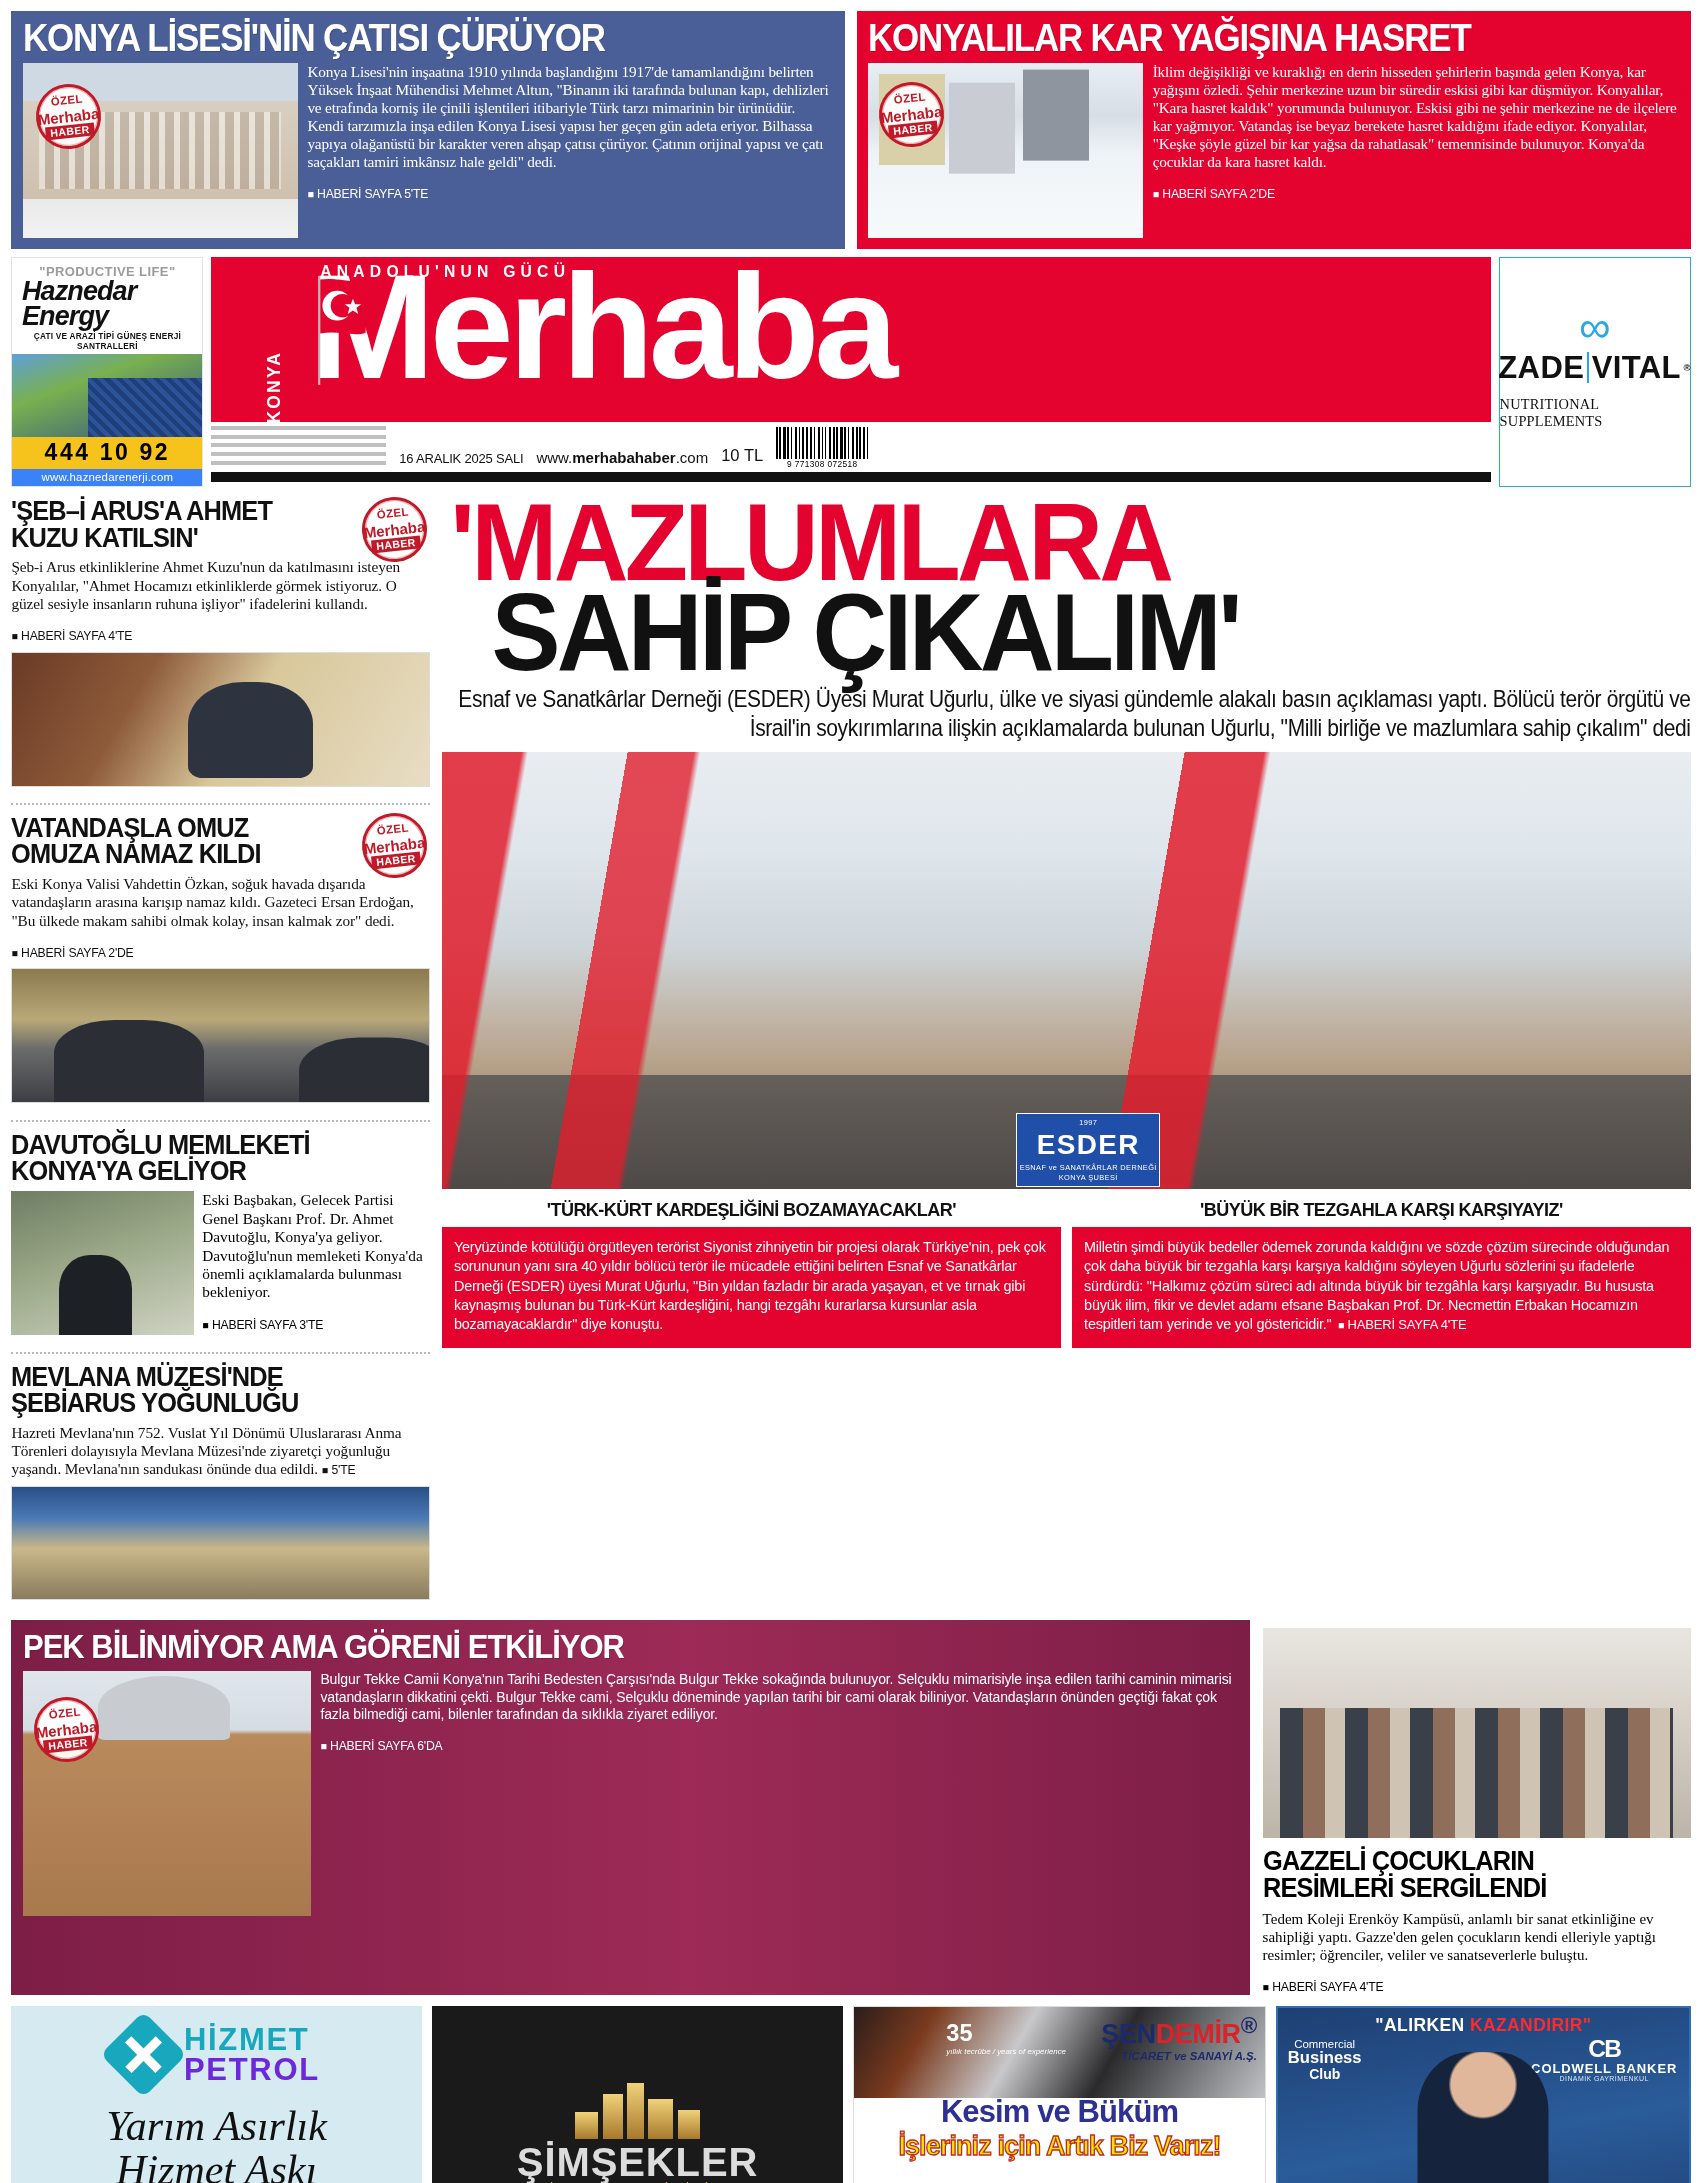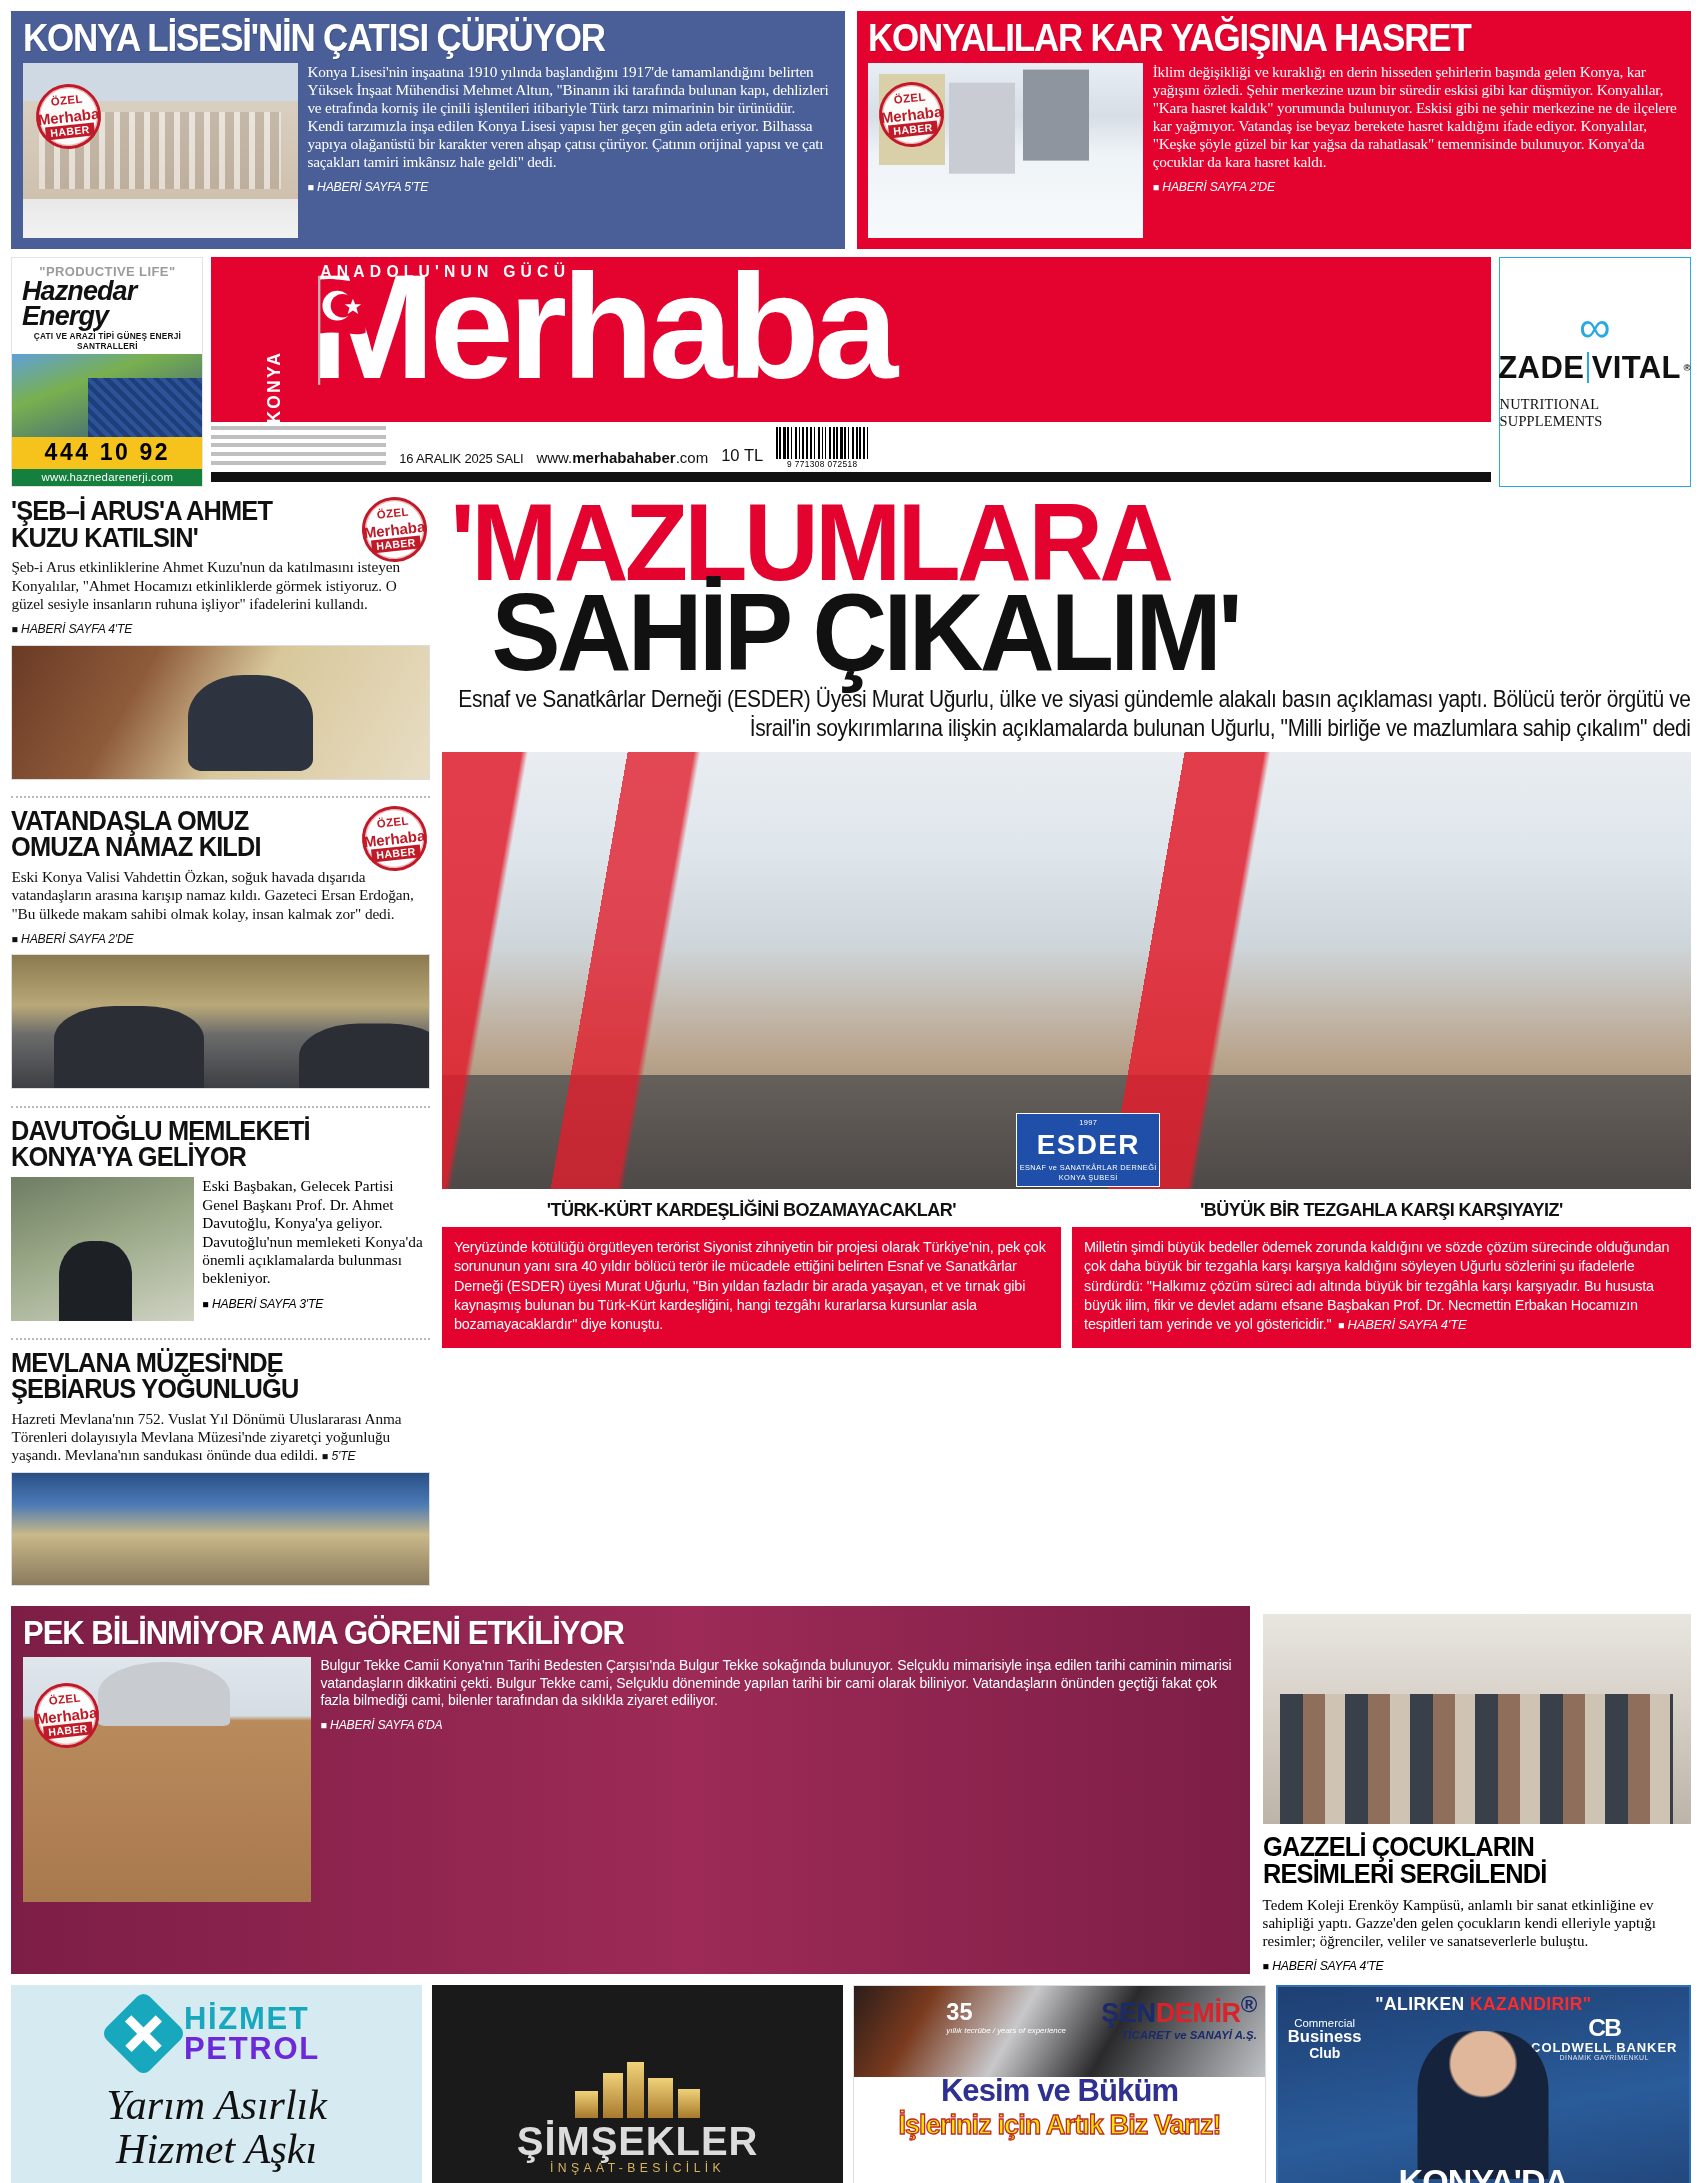--- a/index.html
+++ b/index.html
@@ -32,21 +32,21 @@
   }
   .teaser-body { display: flex; gap: 9.6px; }
   .teaser-photo {
     width: 275px; height: 175px; flex: 0 0 275px;
     position: relative; overflow: hidden; background: #c9d3e0;
   }
   .teaser-text {
     flex: 1; color: #fff; font-family: "Liberation Serif", serif;
     font-size: 15.3px; line-height: 1.18; letter-spacing: -0.2px;
   }
-  .jump { font-family:"Liberation Sans",sans-serif; font-size:12.2px; letter-spacing:-0.2px; margin-top:9px; display:block;font-style:italic;}
+  .jump { font-family:"Liberation Sans",sans-serif; font-size:12.2px; letter-spacing:-0.2px; margin-top:16px; display:block;}
   .jump::before { content:"\25A0"; font-size: 10.5px; margin-right: 3.5px; }
 
   
   .stamp {
     position: absolute; width: 65px; height: 65px; border-radius: 50%;
     border: 3.1px solid #c01a28; background: rgba(255,255,255,.93);
     display: flex; flex-direction: column; align-items: center; justify-content: center;
     color: #c01a28; font-weight: bold; line-height: 1; z-index: 5;
     transform: rotate(-6deg);
     box-shadow: inset 0 0 0 1.3px rgba(192,26,40,.3);
@@ -103,21 +103,21 @@
   .ad-haznedar {
     width: 192px; border: 1.3px solid #e2e2e2; background: #fff; position: relative; overflow: hidden;
   }
   .hz-top { padding: 6.1px 4.4px 2.6px; text-align:center; }
   .hz-kicker { font-size: 13px; color: #9b9b9b; letter-spacing: 0.4px; font-weight: 600;}
   .hz-name { font-size: 27px; font-weight: bold; font-style: italic; color:#111; line-height:.92; letter-spacing:-0.9px; text-align:left; padding-left:5.2px;}
   .hz-sub { font-size: 8.3px; font-weight:bold; color:#111; letter-spacing:0.2px; margin-top:2.6px;}
   .hz-photo { height: 83px; background: linear-gradient(160deg,#5fa0d8 0%, #79b04f 35%, #2e4f86 100%); position:relative;}
   .hz-photo::after{content:"";position:absolute;left:40%;bottom:0;width:60%;height:70%;background:repeating-linear-gradient(45deg,#1f3f7a 0 4.4px,#2c5397 4.4px 8.7px);}
   .hz-phone { background:#f6c21c; color:#000; font-weight:bold; font-size:23px; text-align:center; letter-spacing:2.6px; padding:2.6px 0;}
-  .hz-url { background:#15803d; color:#fff; font-size:11.4px; text-align:center; padding:2.6px 0; letter-spacing:0.2px;}
+  .hz-url { background:#3b82f6; color:#fff; font-size:11.4px; text-align:center; padding:2.6px 0; letter-spacing:0.2px;}
 
   .mast-center { flex: 1; position: relative; }
   .mast-red { background:#e3032e; position: relative; height: 165px; }
   .mast-kicker {
     position:absolute; top:6.1px; left:109px; color:#fff; font-size:15.7px; font-weight:bold; letter-spacing:5.2px;
   }
   .mast-word {
     position: absolute; left: 104px; top: 12.2px; color:#fff; font-weight: bold;
     font-size: 148px; line-height: .78; letter-spacing: -5.2px;
     transform: scaleX(1.02);

